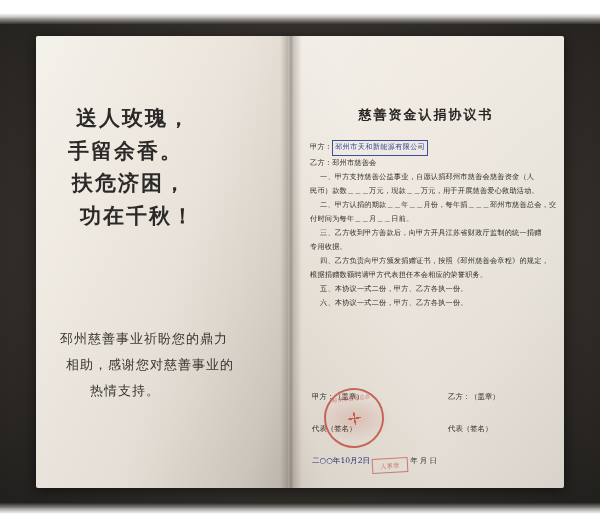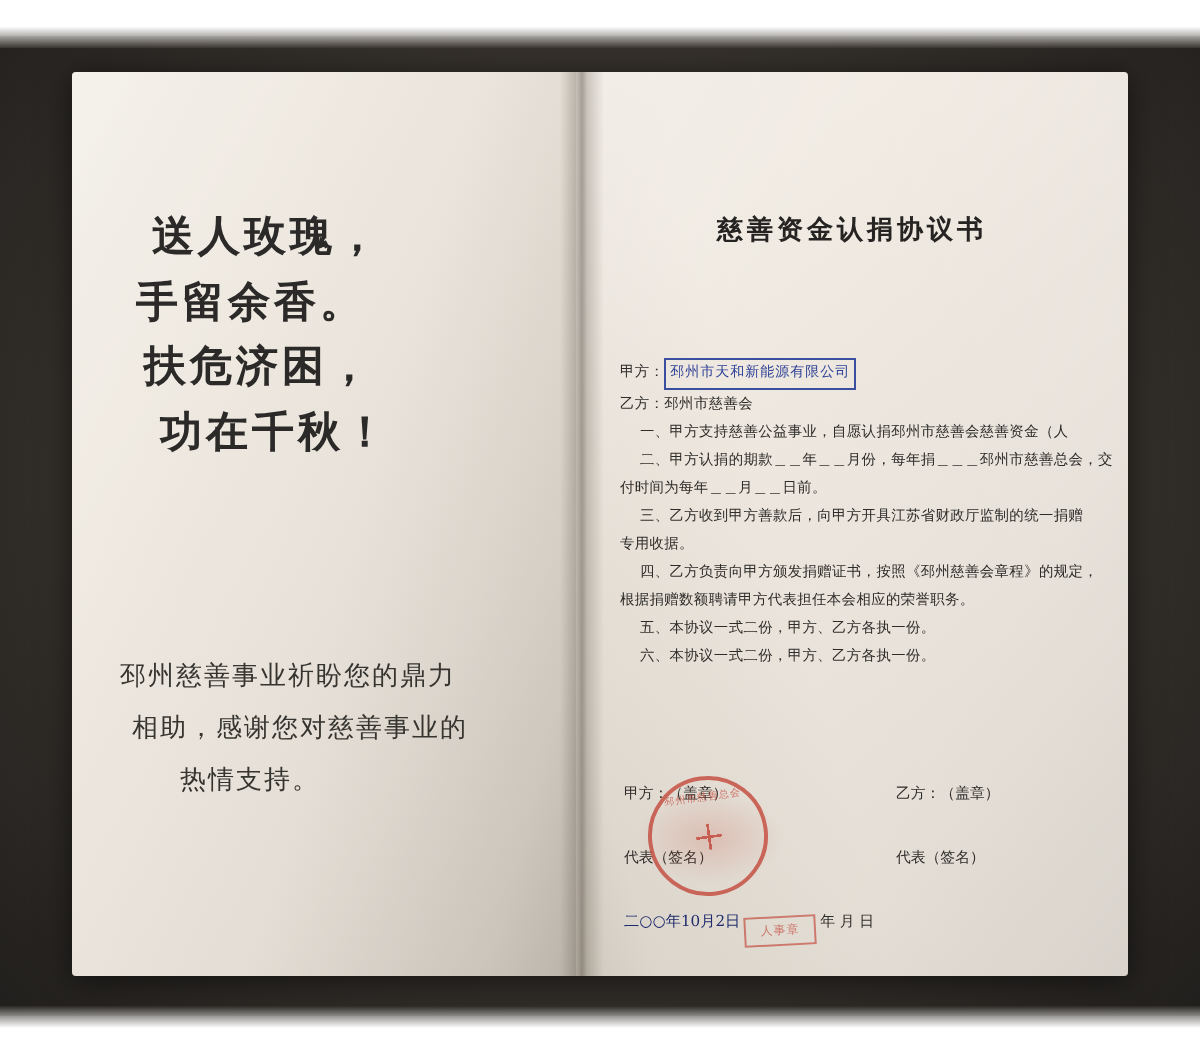--- a/index.html
+++ b/index.html
@@ -146,21 +146,20 @@
 
   
   .party-a-fill {
     display: inline-block;
     border: 1px solid #3b4fa0;
     padding: 0 2px;
     color: #2c3f96;
     font-family: "DejaVu Serif", serif;
     font-size: 7px;
     letter-spacing: 0.5px;
-    margin-top: 39px;
   }
 
   
   .sign-block {
     position: absolute;
     left: 24px;
     top: 356px;
     width: 234px;
     font-family: "DejaVu Sans", sans-serif;
     font-size: 7.4px;
@@ -281,20 +280,21 @@
       <div class="doc-title">慈善资金认捐协议书</div>
 
       <div class="doc-body">
         <div class="doc-line">
           <span>甲方：</span><span class="party-a-fill">邳州市天和新能源有限公司</span>
         </div>
         <div class="doc-line">
           <span>乙方：</span><span>邳州市慈善会</span>
         </div>
         <div class="doc-line indent">一、甲方支持慈善公益事业，自愿认捐邳州市慈善会慈善资金（人</div>
+        <div class="doc-line">民币）款数＿＿＿万元，现款＿＿万元，用于开展慈善爱心救助活动。</div>
         <div class="doc-line indent">二、甲方认捐的期款＿＿年＿＿月份，每年捐＿＿＿邳州市慈善总会，交</div>
         <div class="doc-line">付时间为每年＿＿月＿＿日前。</div>
         <div class="doc-line indent">三、乙方收到甲方善款后，向甲方开具江苏省财政厅监制的统一捐赠</div>
         <div class="doc-line">专用收据。</div>
         <div class="doc-line indent">四、乙方负责向甲方颁发捐赠证书，按照《邳州慈善会章程》的规定，</div>
         <div class="doc-line">根据捐赠数额聘请甲方代表担任本会相应的荣誉职务。</div>
         <div class="doc-line indent">五、本协议一式二份，甲方、乙方各执一份。</div>
         <div class="doc-line indent">六、本协议一式二份，甲方、乙方各执一份。</div>
       </div>
 

